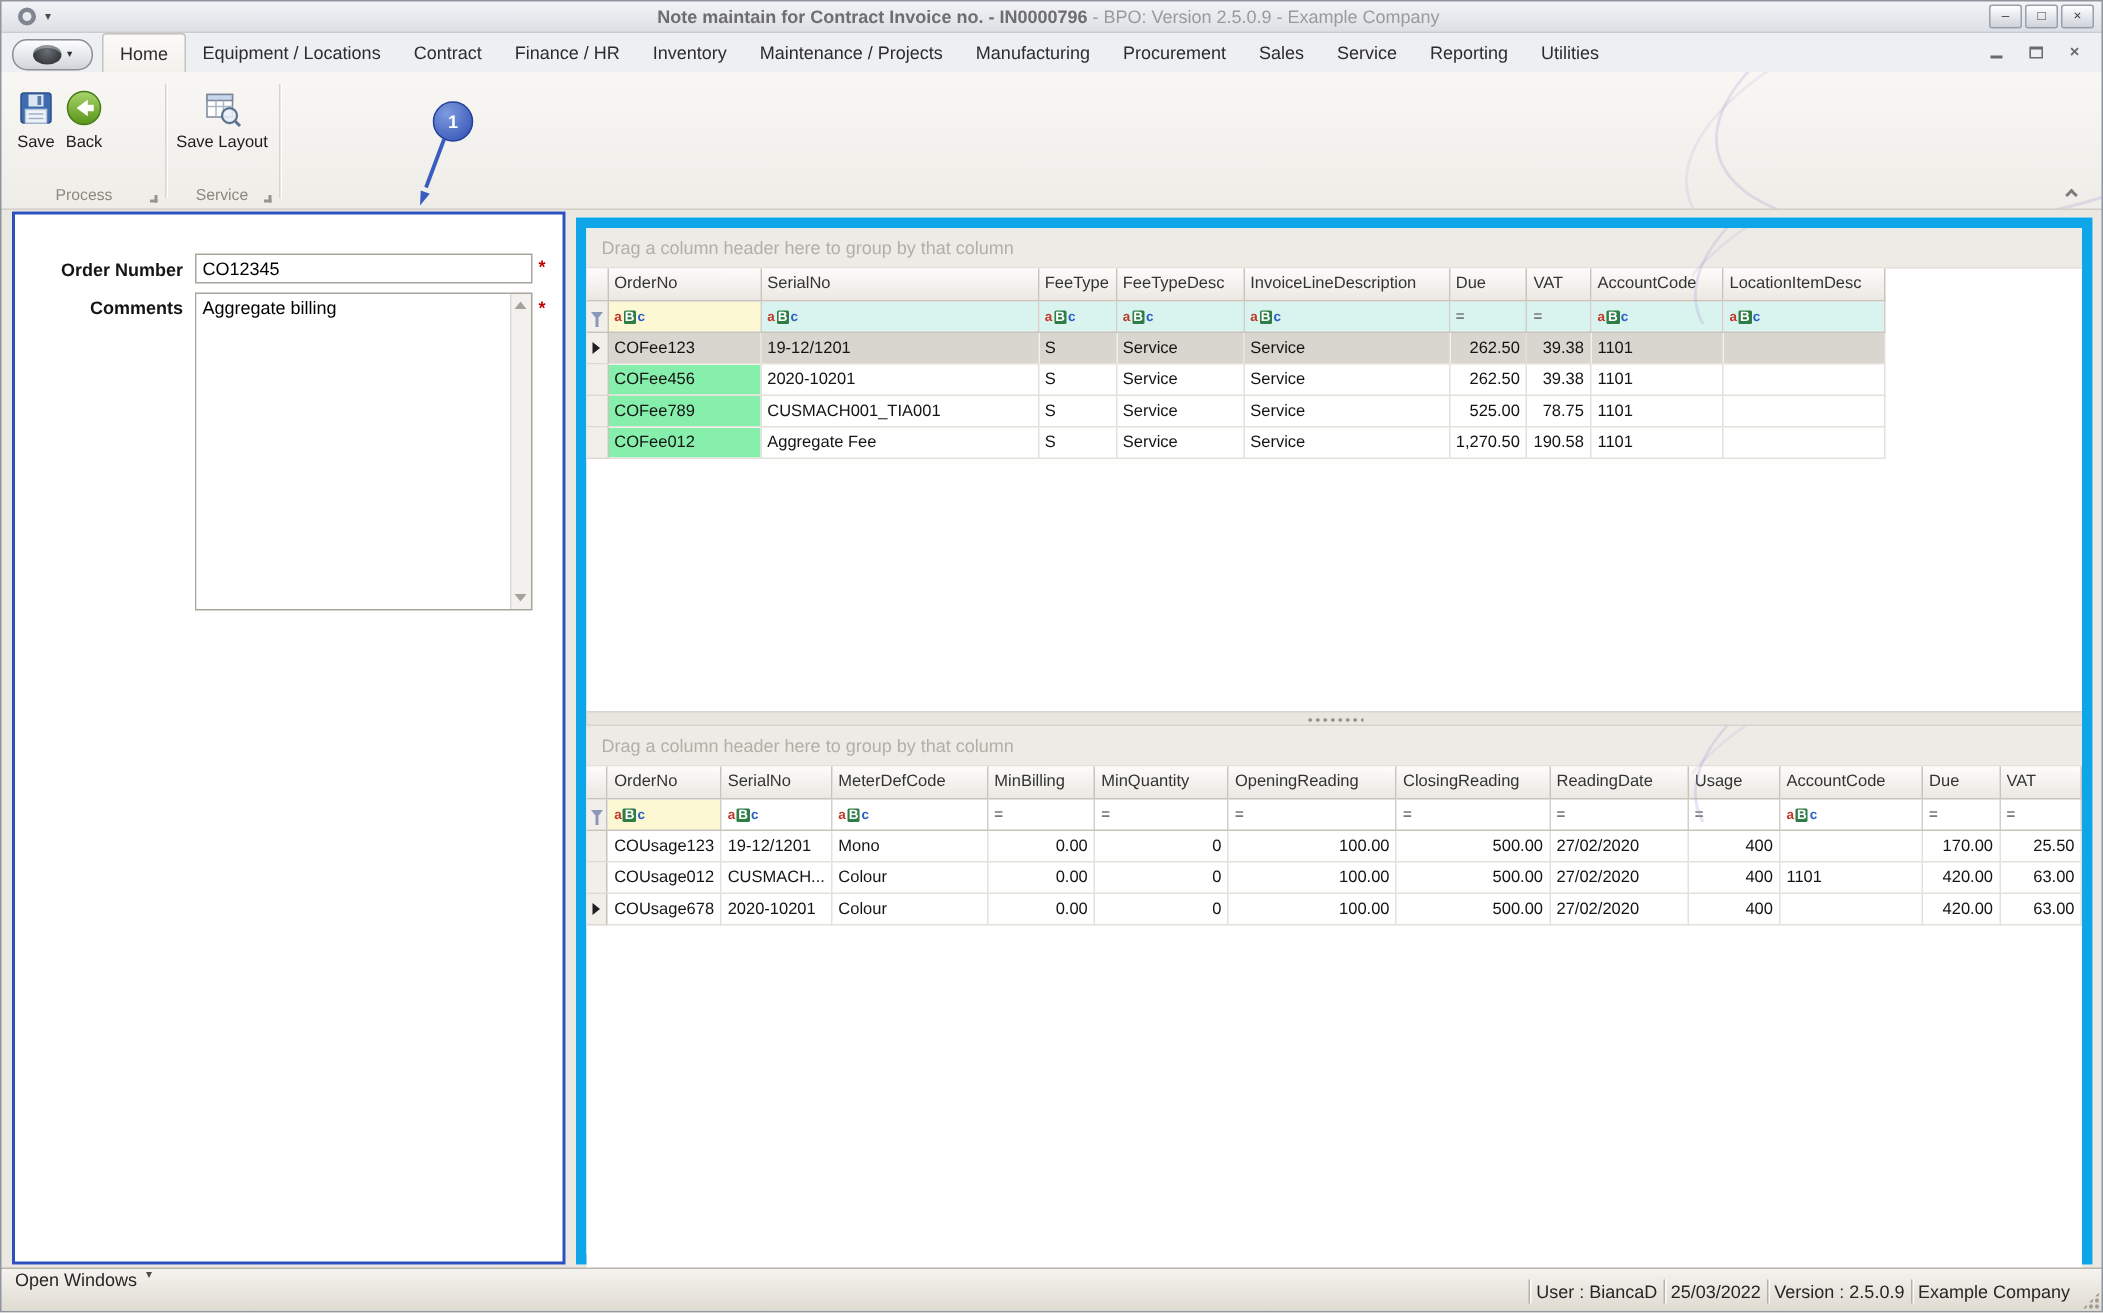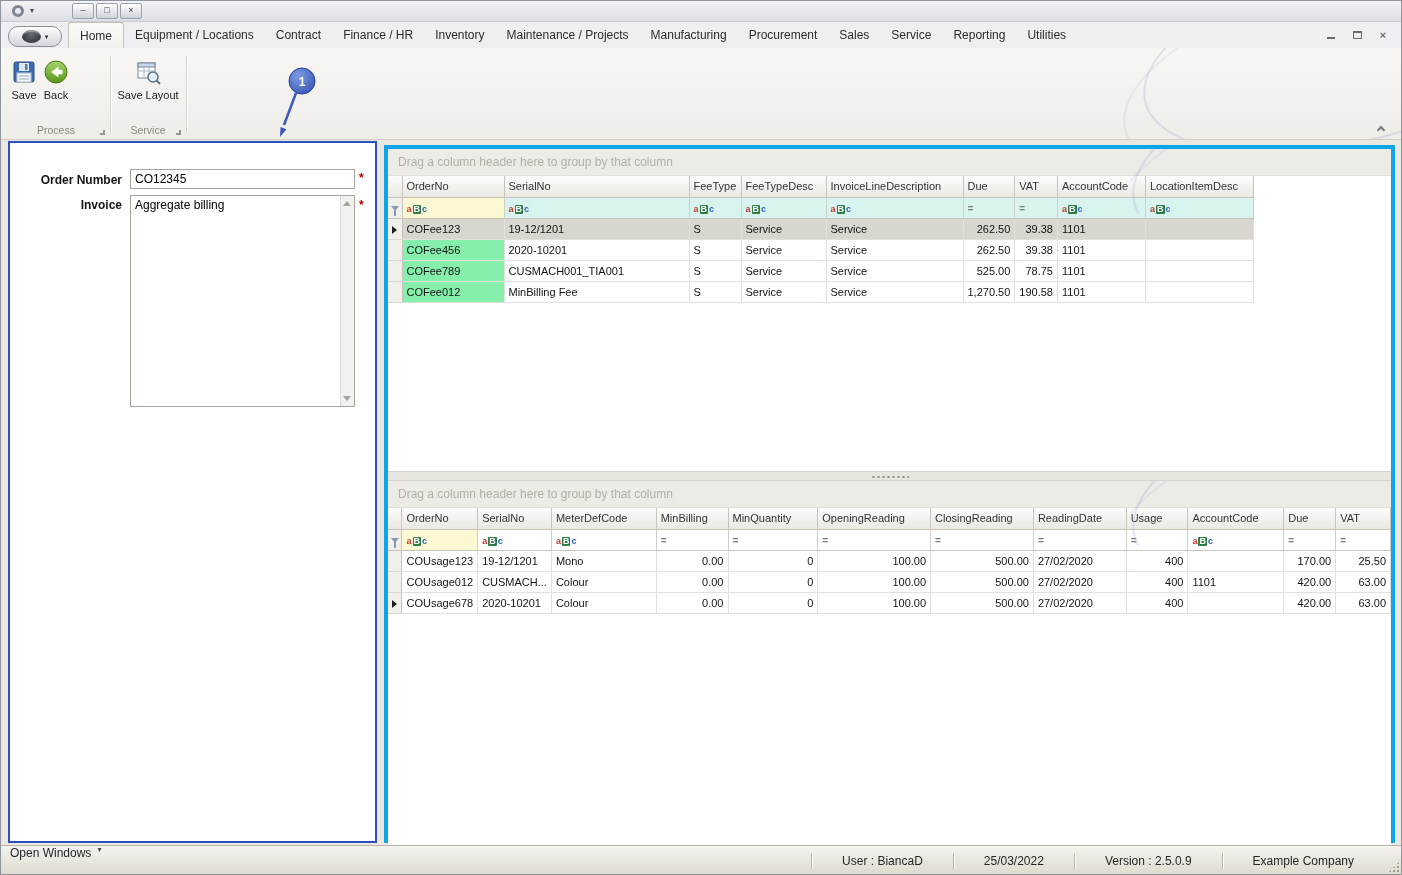--- a/index.html
+++ b/index.html
@@ -56,21 +56,21 @@
   .finput{position:absolute;left:120px;top:26px;width:225px;height:20px;border:1px solid #a9a59d;font:12px "Liberation Sans",sans-serif;padding:0 4px;background:#fff}
   .req{position:absolute;left:349px;color:#c00000;font-weight:bold;font-size:12px}
   .ta-wrap{position:absolute;left:120px;top:52px;width:225px;height:212px;border:1px solid #a9a59d;background:#fff}
   .ta-wrap textarea{position:absolute;inset:0;width:100%;height:100%;border:none;outline:none;resize:none;font:12px "Liberation Sans",sans-serif;padding:2px 18px 2px 4px;overflow:hidden}
   .ta-scroll{position:absolute;right:0;top:0;bottom:0;width:14px;background:#f3f1ee;border-left:1px solid #dedbd4}
   .sarr{position:absolute;right:3px;width:0;height:0;border-left:4px solid transparent;border-right:4px solid transparent}
   .sarr.up{top:5px;border-bottom:5px solid #a6a29b}
   .sarr.down{bottom:5px;border-top:5px solid #a6a29b}
 
   
-  .right-panel{position:absolute;left:384px;top:145px;width:1011px;height:698px;z-index:1;border:4px solid #0ea5e9;background:#fff}
+  .right-panel{position:absolute;left:384px;top:145px;width:1011px;height:698px;z-index:1;border:7px solid #0ea5e9;background:#fff}
   .gpanel{position:absolute;left:0;width:100%;background:#fff;overflow:hidden}
   .gpanel.top{top:0;height:322px}
   .gpanel.bottom{top:332px;height:364px}
   .hintbar{height:27px;background:#edebe6;display:flex;align-items:center;padding-left:10px;font-size:12px;color:#b3afa7;border-bottom:1px solid #e3e0da}
   .vsplit{position:absolute;top:322px;left:0;width:100%;height:10px;background:#e9e6e0;border-top:1px solid #d8d4cd;border-bottom:1px solid #d8d4cd}
   .vsplit::after{content:"";position:absolute;left:50%;top:3px;width:38px;height:4px;margin-left:-19px;background-image:radial-gradient(circle,#96928a 1px,transparent 1.3px);background-size:5px 4px}
 
   table.grid{border-collapse:collapse;table-layout:fixed;font-size:11px;color:#141414;background:#fff}
   .grid th,.grid td{height:21px;padding:0 4px;overflow:hidden;white-space:nowrap;text-overflow:clip}
   .grid thead th{background:linear-gradient(#fdfcfb,#ebe8e2);border-right:1px solid #c8c4bc;border-bottom:1px solid #c8c4bc;font-weight:normal;text-align:left;color:#333}
@@ -92,35 +92,36 @@
   .abc-icon{display:inline-flex;align-items:center;line-height:1;font-weight:bold}
   .abc-icon .a{color:#c0392b;font-size:9px}
   .abc-icon .b{background:#2e7d46;color:#fff;font-size:9px;padding:0 1px;margin:0 1px;border-radius:1px}
   .abc-icon .c{color:#2c5fc4;font-size:9px}
   .eq-icon{color:#7a7a7a;font-weight:bold;font-size:10px;line-height:1}
 
   
   .statusbar{position:absolute;left:0;top:845px;width:100%;height:30px;background:linear-gradient(#f5f3ef,#dedacf);border-top:1px solid #b9b5ad;display:flex;align-items:center;font-size:12px;color:#262626;z-index:5}
   .ow{display:flex;gap:6px;padding:0 10px;height:100%}
   .sb-right{margin-left:auto;display:flex;align-items:center;height:100%;padding-right:18px}
-  .sb-item{padding:0 30px;display:flex;align-items:center;height:100%;white-space:nowrap}
+  .sb-item{padding:0 4px;display:flex;align-items:center;height:100%;white-space:nowrap}
   .sb-sep{width:1px;height:16px;background:#b5b1a8;box-shadow:1px 0 0 rgba(255,255,255,.85)}
   .grip{position:absolute;right:2px;bottom:2px;width:12px;height:12px;background-image:radial-gradient(circle,#a09c93 1.2px,transparent 1.5px);background-size:4px 4px;clip-path:polygon(100% 0,100% 100%,0 100%)}
 
   
   .annotation{position:absolute;left:266px;top:63px;z-index:99;pointer-events:none}
 </style>
 </head>
 <body>
 
 <div class="titlebar">
   <div class="qat">
     <span class="gear"></span>
     <span class="caret">▾</span>
   </div>
+  <div class="title"><b>Note maintain for Contract Invoice no. - IN0000796</b><span> - BPO: Version 2.5.0.9 - Example Company</span></div>
   <div class="winbtns">
     <span class="wbtn">
         <span>–</span>
       </span>
     <span class="wbtn">
         <span>□</span>
       </span>
     <span class="wbtn">
         <span>×</span>
       </span>
@@ -214,21 +215,21 @@
   <div class="ribbon-collapse">
       <span class="chev-up"></span>
     </div>
 </div>
 
 <div class="left-panel">
   <label class="flabel" style="left:0;top:30px">Order Number</label>
   <input class="finput" type="text" value="CO12345" style="">
   <span class="req" style="top:28px">*</span>
 
-  <label class="flabel" style="left:0;top:55px">Invoice</label>
+  <label class="flabel" style="left:0;top:55px">Comments</label>
   <div class="ta-wrap">
     <textarea style="">Aggregate billing</textarea>
     <span class="ta-scroll">
       <span class="sarr up"></span>
       <span class="sarr down"></span>
     </span>
   </div>
   <span class="req" style="top:55px">*</span>
 </div>
 
@@ -336,21 +337,21 @@
             <td>Service</td>
             <td>Service</td>
             <td class="num">525.00</td>
             <td class="num">78.75</td>
             <td>1101</td>
             <td></td>
           </tr>
           <tr class="drow">
             <td class="ind"></td>
             <td class="ycol">COFee012</td>
-            <td>MinBilling Fee</td>
+            <td>Aggregate Fee</td>
             <td>S</td>
             <td>Service</td>
             <td>Service</td>
             <td class="num">1,270.50</td>
             <td class="num">190.58</td>
             <td>1101</td>
             <td></td>
           </tr>
         </tbody>
       </table>

